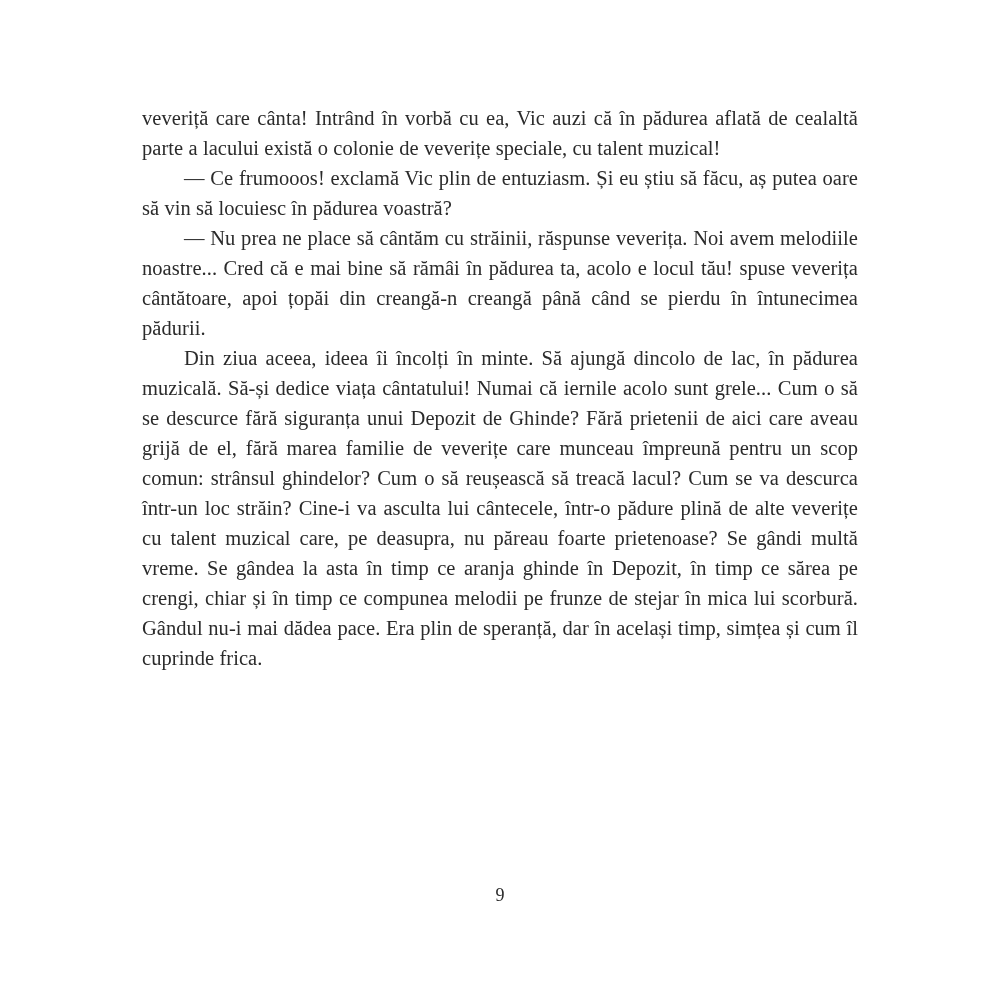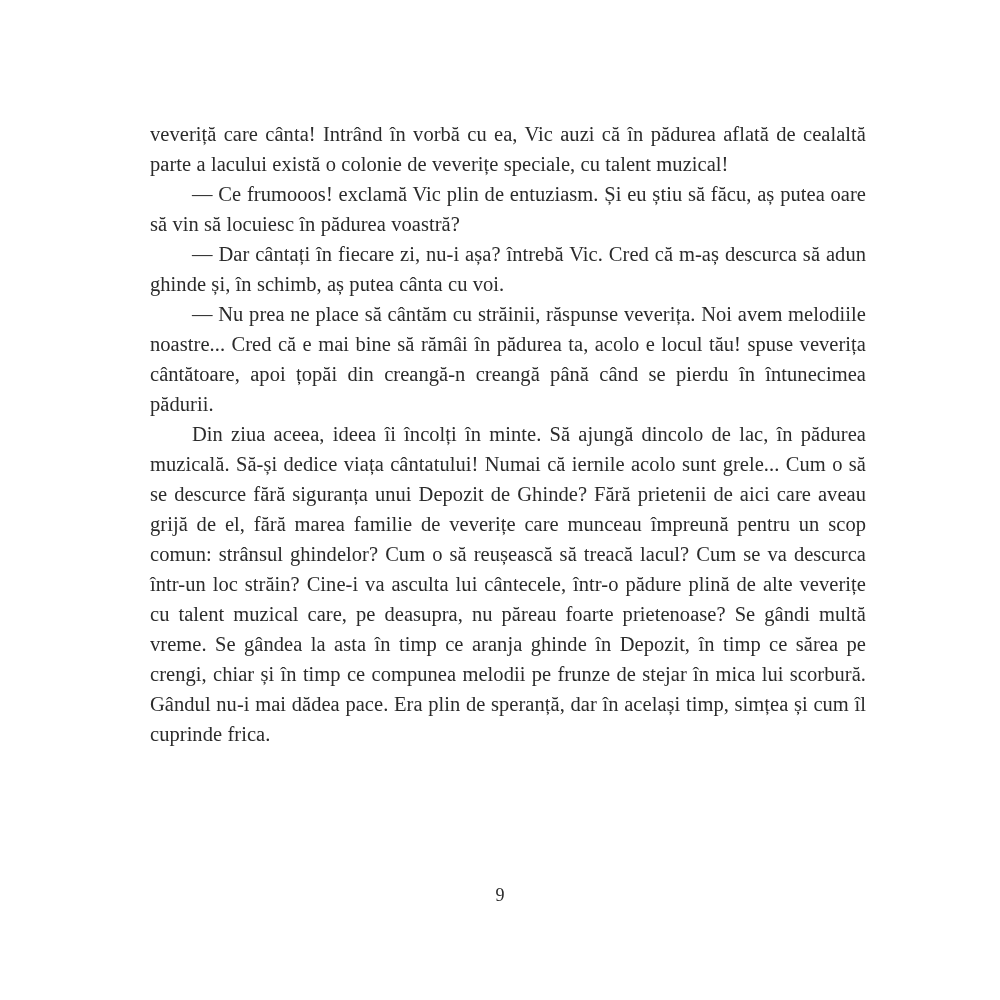--- a/index.html
+++ b/index.html
@@ -17,24 +17,23 @@
   }
   .page {
     position: relative;
     width: 1000px;
     height: 1000px;
     background: #ffffff;
     box-sizing: border-box;
   }
   .text-block {
     position: absolute;
-    left: 150px;
+    left: 142px;
     top: 103px;
     width: 716px;
-    margin-top: 16px;
   }
   .para {
     margin: 0;
     padding: 0;
     font-size: 20.5px;
     line-height: 30px;
     text-align: justify;
     text-justify: inter-word;
     hyphens: manual;
     -webkit-hyphens: manual;
@@ -61,20 +60,19 @@
   }
 </style>
 </head>
 <body style="background: rgb(255, 255, 255);">
 
 <div class="page" style="background: rgb(255, 255, 255); color: rgb(43, 43, 43);">
 
   <div class="text-block">
     <p class="para cont">veveriță care cânta! Intrând în vorbă cu ea, Vic auzi că în pădurea aflată de cealaltă parte a lacului există o colonie de veverițe speciale, cu talent muzical!</p>
     <p class="para indent">— Ce frumooos! exclamă Vic plin de entuziasm. Și eu știu să făcu, aș putea oare să vin să locuiesc în pădurea voastră?</p>
-    <p class="para indent">— Dar cântați în fiecare zi, nu-i așa? întrebă Vic. Cred că m-aș descurca să adun ghinde și, în schimb, aș putea cânta cu voi.</p>
     <p class="para indent">— Nu prea ne place să cântăm cu străinii, răspunse veverița. Noi avem melodiile noastre... Cred că e mai bine să rămâi în pădurea ta, acolo e locul tău! spuse veverița cântătoare, apoi țopăi din creangă-n creangă până când se pierdu în întunecimea pădurii.</p>
     <p class="para indent">Din ziua aceea, ideea îi încolți în minte. Să ajungă dincolo de lac, în pădurea muzicală. Să-și dedice viața cântatului! Numai că iernile acolo sunt grele... Cum o să se descurce fără siguranța unui Depozit de Ghinde? Fără prietenii de aici care aveau grijă de el, fără marea familie de veverițe care munceau împreună pentru un scop comun: strânsul ghindelor? Cum o să reușească să treacă lacul? Cum se va descurca într-un loc străin? Cine-i va asculta lui cântecele, într-o pădure plină de alte veverițe cu talent muzical care, pe deasupra, nu păreau foarte prietenoase? Se gândi multă vreme. Se gândea la asta în timp ce aranja ghinde în Depozit, în timp ce sărea pe crengi, chiar și în timp ce compunea melodii pe frunze de stejar în mica lui scorbură. Gândul nu-i mai dădea pace. Era plin de speranță, dar în același timp, simțea și cum îl cuprinde frica.</p>
   </div>
 
   <div class="page-number">9</div>
 
 </div>
 
 </body></html>

